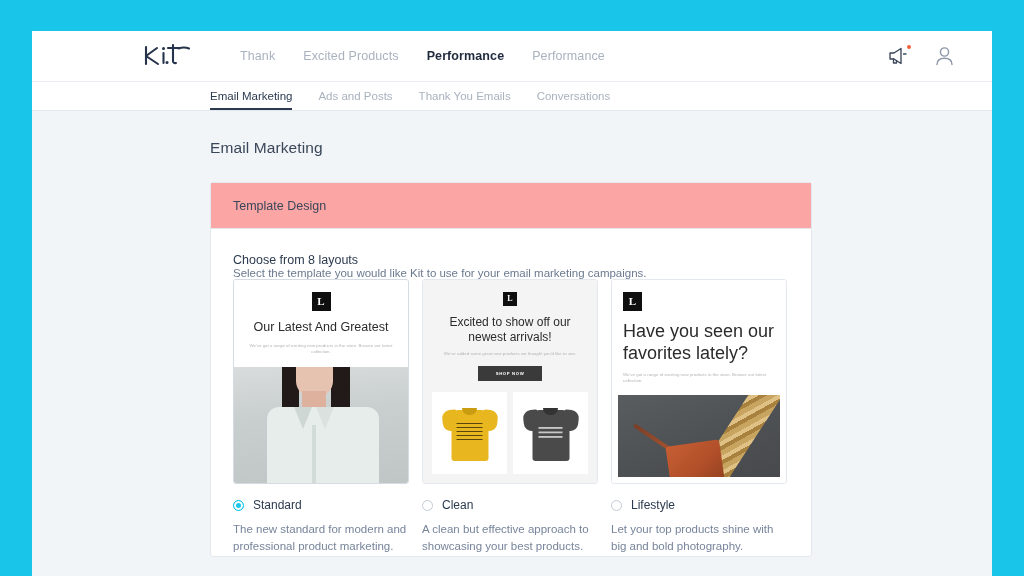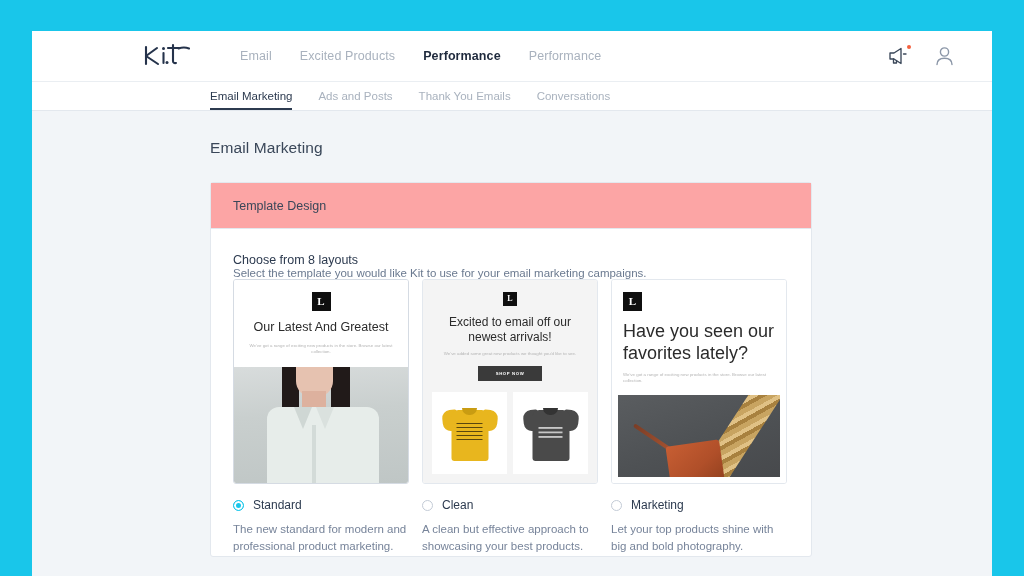--- a/index.html
+++ b/index.html
@@ -470,21 +470,21 @@
             <path d="M26 6 L37 6"></path>
             <path d="M31 3 L31 19 Q31 21.5 34 21"></path>
             <path d="M36.5 6.5 Q42 4.5 47 6.5"></path>
           </g>
           <circle cx="21.5" cy="6.5" r="1.5" fill="#25334B"></circle>
           <circle cx="25" cy="20.5" r="1.5" fill="#25334B"></circle>
         </svg>
       </div>
 
       <nav class="mainnav">
-        <a href="#">Email</a>
+        <a href="#">Thank</a>
         <a href="#">Excited Products</a>
         <a href="#" class="active">Performance</a>
         <a href="#">Performance</a>
       </nav>
 
       <div class="topicons">
         <div class="icon-btn">
           <svg width="20" height="18" viewBox="0 0 20 18" aria-hidden="true">
             <g fill="none" stroke="#3A4759" stroke-width="1.35" stroke-linejoin="round" stroke-linecap="round">
               <path d="M2 6 L2 12 L6 12 L13 16.5 L13 1.5 L6 6 Z"></path>
@@ -551,21 +551,21 @@
                 <span class="opt-label">Standard</span>
               </div>
               <div class="opt-desc">The new standard for modern and professional product marketing.</div>
             </div>
 
             <div class="tpl-col">
               <div class="tpl-preview">
                 <div class="prev-inner p2">
                   <div class="p2-top">
                     <div class="brand-sq" style="width:14px;height:14px;font-size:8px;">L</div>
-                    <div class="prev-head p2-head">Excited to email off our newest arrivals!</div>
+                    <div class="prev-head p2-head">Excited to show off our newest arrivals!</div>
                     <div class="prev-body">We've added some great new products we thought you'd like to see.</div>
                     <div class="p2-btn">SHOP NOW</div>
                   </div>
                   <div class="p2-prods">
                     <div class="p2-prod">
                       <div class="tee tee-yellow">
                         <div class="tee-sl-l"></div>
                         <div class="tee-sl-r"></div>
                         <div class="tee-body"></div>
                         <div class="tee-neck"></div>
@@ -601,21 +601,21 @@
                   </div>
                   <div class="p3-img">
                     <div class="rope"></div>
                     <div class="strap"></div>
                     <div class="pouch"></div>
                   </div>
                 </div>
               </div>
               <div class="opt-row">
                 <span class="radio"></span>
-                <span class="opt-label">Marketing</span>
+                <span class="opt-label">Lifestyle</span>
               </div>
               <div class="opt-desc">Let your top products shine with big and bold photography.</div>
             </div>
 
           </div>
         </div>
       </div>
     </div>
 
   </div>

